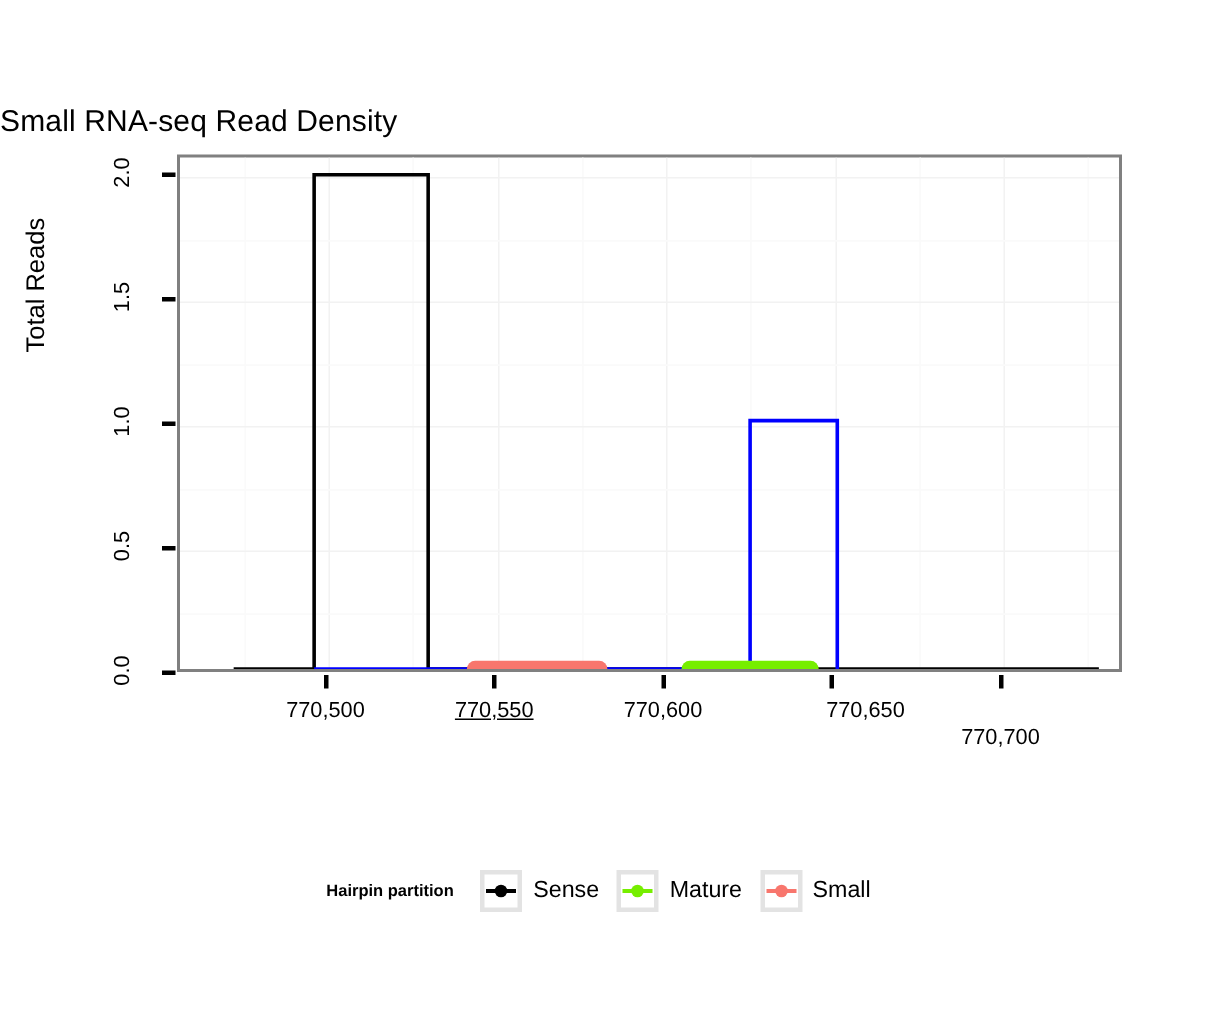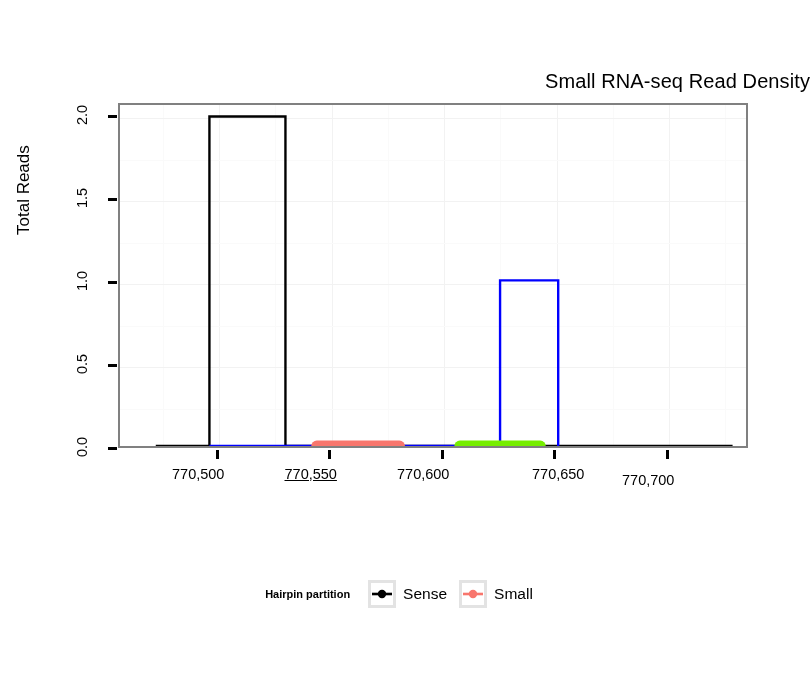--- a/index.html
+++ b/index.html
@@ -22,21 +22,21 @@
     width: 810px;
     height: 690px;
   }
 
   
   .chart-title {
     position: absolute;
     left: 0;
     top: 70px;
     width: 810px;
-    text-align: right;
+    text-align: left;
     font-size: 20px;
     color: #000;
     letter-spacing: 0.1px;
   }
 
   
   .panel {
     position: absolute;
     left: 118px;
     top: 103px;
@@ -100,21 +100,21 @@
     white-space: nowrap;
     transform-origin: 50% 50%;
     transform: rotate(-90deg);
     text-align: center;
   }
   .tick-label-x {
     position: absolute;
     font-size: 14.5px;
     color: #000;
     white-space: nowrap;
-    text-align: left;
+    text-align: center;
     width: 90px;
   }
 
   .axis-title-x {
     position: absolute;
     left: 118px;
     top: 500px;
     width: 630px;
     text-align: center;
     font-size: 17px;
@@ -232,39 +232,48 @@
   <div id="x-axis-group">
       <div class="tick-mark-x" style="left: 215.5px; top: 450px;"></div>
       <div class="tick-label-x" style="left: 172px; top: 466px;">770,500</div>
       <div class="tick-mark-x" style="left: 328px; top: 450px;"></div>
       <div class="tick-label-x" style="left: 284.5px; top: 466px; text-decoration: underline;">770,550</div>
       <div class="tick-mark-x" style="left: 440.5px; top: 450px;"></div>
       <div class="tick-label-x" style="left: 397px; top: 466px;">770,600</div>
       <div class="tick-mark-x" style="left: 553px; top: 450px;"></div>
       <div class="tick-label-x" style="left: 532px; top: 466px;">770,650</div>
       <div class="tick-mark-x" style="left: 665.5px; top: 450px;"></div>
-      <div class="tick-label-x" style="left: 622px; top: 472px;">770,700</div>
+      <div class="tick-label-x" style="left: 622px; top: 484px;">770,700</div>
     </div>
 
 
   <div class="legend">
     <div class="legend-title">Hairpin partition</div>
     <div id="legend-items" style="display:flex;align-items:flex-start;">
         <div class="legend-item">
           <div class="legend-key">
             <svg width="22" height="22" viewBox="0 0 22 22">
               <line x1="1" y1="11" x2="21" y2="11" stroke="#000000" stroke-width="2.6"></line>
               <circle cx="11" cy="11" r="4.2" fill="#000000"></circle>
             </svg>
           </div>
           <div class="legend-label">Sense</div>
         </div>
         <div class="legend-item">
           <div class="legend-key">
             <svg width="22" height="22" viewBox="0 0 22 22">
+              <line x1="1" y1="11" x2="21" y2="11" stroke="#76EE00" stroke-width="2.6"></line>
+              <circle cx="11" cy="11" r="4.2" fill="#76EE00"></circle>
+            </svg>
+          </div>
+          <div class="legend-label">Mature</div>
+        </div>
+        <div class="legend-item">
+          <div class="legend-key">
+            <svg width="22" height="22" viewBox="0 0 22 22">
               <line x1="1" y1="11" x2="21" y2="11" stroke="#F8766D" stroke-width="2.6"></line>
               <circle cx="11" cy="11" r="4.2" fill="#F8766D"></circle>
             </svg>
           </div>
           <div class="legend-label">Small</div>
         </div>
       </div>
   </div>
 
 </div>

